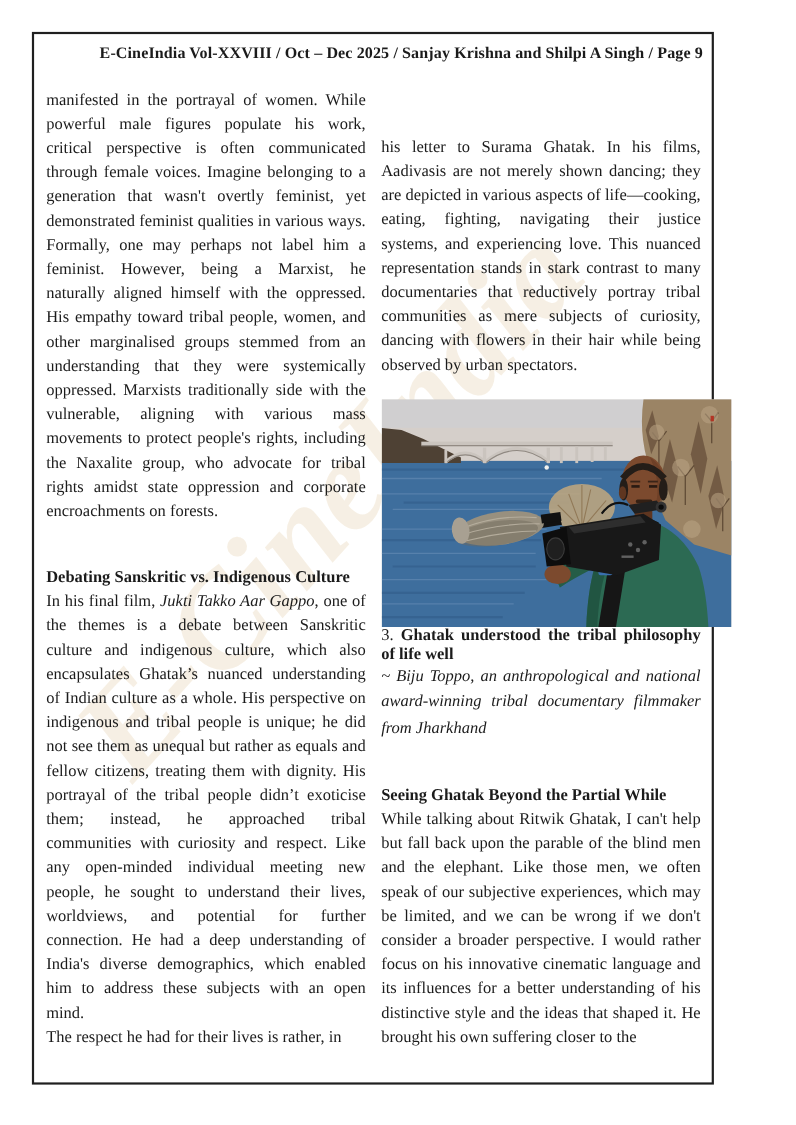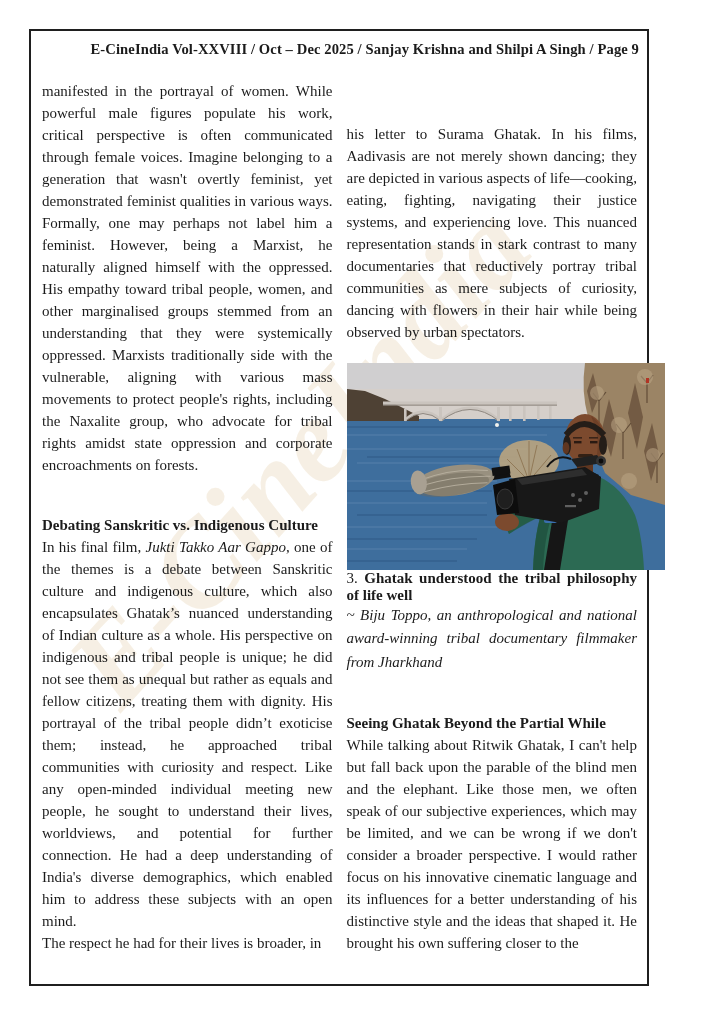--- a/index.html
+++ b/index.html
@@ -86,21 +86,21 @@
   <div class="frame">
 
     <div class="page-header">E-CineIndia Vol-XXVIII / Oct – Dec 2025 / Sanjay Krishna and Shilpi A Singh / Page 9</div>
 
     <div class="columns">
 
       <div class="col">
         <p>manifested in the portrayal of women. While powerful male figures populate his work, critical perspective is often communicated through female voices. Imagine belonging to a generation that wasn't overtly feminist, yet demonstrated feminist qualities in various ways. Formally, one may perhaps not label him a feminist. However, being a Marxist, he naturally aligned himself with the oppressed. His empathy toward tribal people, women, and other marginalised groups stemmed from an understanding that they were systemically oppressed. Marxists traditionally side with the vulnerable, aligning with various mass movements to protect people's rights, including the Naxalite group, who advocate for tribal rights amidst state oppression and corporate encroachments on forests.</p>
         <p class="heading gap-before">Debating Sanskritic vs. Indigenous Culture</p>
         <p><span>In his final film, </span><span class="film-title">Jukti Takko Aar Gappo</span><span>, one of the themes is a debate between Sanskritic culture and indigenous culture, which also encapsulates Ghatak’s nuanced understanding of Indian culture as a whole. His perspective on indigenous and tribal people is unique; he did not see them as unequal but rather as equals and fellow citizens, treating them with dignity. His portrayal of the tribal people didn’t exoticise them; instead, he approached tribal communities with curiosity and respect. Like any open-minded individual meeting new people, he sought to understand their lives, worldviews, and potential for further connection. He had a deep understanding of India's diverse demographics, which enabled him to address these subjects with an open mind.</span></p>
-        <p>The respect he had for their lives is broader, in</p>
+        <p>The respect he had for their lives is rather, in</p>
       </div>
 
       <div class="col">
         <p>his letter to Surama Ghatak. In his films, Aadivasis are not merely shown dancing; they are depicted in various aspects of life—cooking, eating, fighting, navigating their justice systems, and experiencing love. This nuanced representation stands in stark contrast to many documentaries that reductively portray tribal communities as mere subjects of curiosity, dancing with flowers in their hair while being observed by urban spectators.</p>
 
         <div class="figure">
           <svg viewBox="0 0 318 207" width="318" height="207" role="img" aria-label="Documentary filmmaker holding a video camera with a furry microphone beside a river, with an arch bridge and tree-covered cliff in the background">
 
             <rect x="0" y="0" width="318" height="207" fill="#d5cfca"></rect>
             <rect x="0" y="0" width="318" height="26" fill="#ccd0d6" opacity="0.55"></rect>

